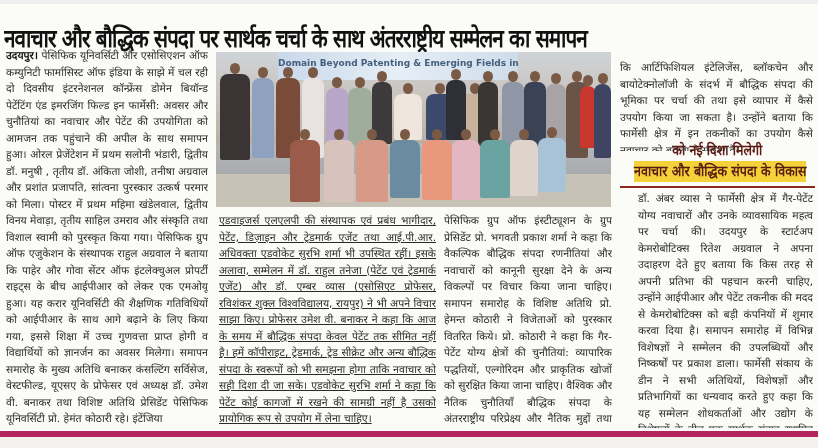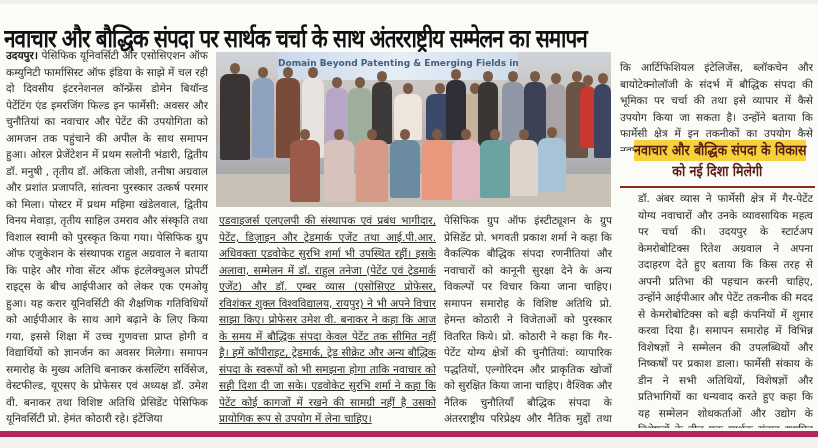--- a/index.html
+++ b/index.html
@@ -105,22 +105,22 @@
 
 <div class="col col-3">
   <p>पेसिफिक ग्रुप ऑफ इंस्टीट्यूशन के ग्रुप प्रेसिडेंट प्रो. भगवती प्रकाश शर्मा ने कहा कि वैकल्पिक बौद्धिक संपदा रणनीतियां और नवाचारों को कानूनी सुरक्षा देने के अन्य विकल्पों पर विचार किया जाना चाहिए। समापन समारोह के विशिष्ट अतिथि प्रो. हेमन्त कोठारी ने विजेताओं को पुरस्कार वितरित किये। प्रो. कोठारी ने कहा कि गैर-पेटेंट योग्य क्षेत्रों की चुनौतियां: व्यापारिक पद्धतियों, एल्गोरिदम और प्राकृतिक खोजों को सुरक्षित किया जाना चाहिए। वैश्विक और नैतिक चुनौतियाँ बौद्धिक संपदा के अंतरराष्ट्रीय परिप्रेक्ष्य और नैतिक मुद्दों तथा बायोटेक्नोलॉजी और एआई का प्रभाव भविष्य में इन तकनीकों की भूमिका और संभावनाओं पर विस्तृत मंथन हुआ। डॉ. राहुल तनेजा ने उभरती हुई टेक्नोलॉजी, जैसे</p>
 </div>
 
 <div class="col col-4a">
   <p>कि आर्टिफिशियल इंटेलिजेंस, ब्लॉकचेन और बायोटेक्नोलॉजी के संदर्भ में बौद्धिक संपदा की भूमिका पर चर्चा की तथा इसे व्यापार में कैसे उपयोग किया जा सकता है। उन्होंने बताया कि फार्मेसी क्षेत्र में इन तकनीकों का उपयोग कैसे नवाचार को बढ़ावा दे सकता है।</p>
 </div>
 
 <div class="subhead">
+  <div><span>को नई दिशा मिलेगी</span></div>
   <div><span class="hl">नवाचार और बौद्धिक संपदा के विकास</span></div>
-  <div><span>को नई दिशा मिलेगी</span></div>
 </div>
 <div class="subhead-rule"></div>
 
 <div class="col col-4b">
   <p class="indent">डॉ. अंबर व्यास ने फार्मेसी क्षेत्र में गैर-पेटेंट योग्य नवाचारों और उनके व्यावसायिक महत्व पर चर्चा की। उदयपुर के स्टार्टअप केमरोबोटिक्स रितेश अग्रवाल ने अपना उदाहरण देते हुए बताया कि किस तरह से अपनी प्रतिभा की पहचान करनी चाहिए, उन्होंने आईपीआर और पेटेंट तकनीक की मदद से केमरोबोटिक्स को बड़ी कंपनियों में शुमार करवा दिया है। समापन समारोह में विभिन्न विशेषज्ञों ने सम्मेलन की उपलब्धियों और निष्कर्षों पर प्रकाश डाला। फार्मेसी संकाय के डीन ने सभी अतिथियों, विशेषज्ञों और प्रतिभागियों का धन्यवाद करते हुए कहा कि यह सम्मेलन शोधकर्ताओं और उद्योग के विशेषज्ञों के बीच एक सार्थक संवाद स्थापित करने में सफल रहा। इससे फार्मेसी क्षेत्र में नवाचार और बौद्धिक संपदा के विकास को नई दिशा मिलेगी।</p>
 </div>
 
 <div class="bottom-rule"></div>
 <div class="bottom-strip"></div>
 

